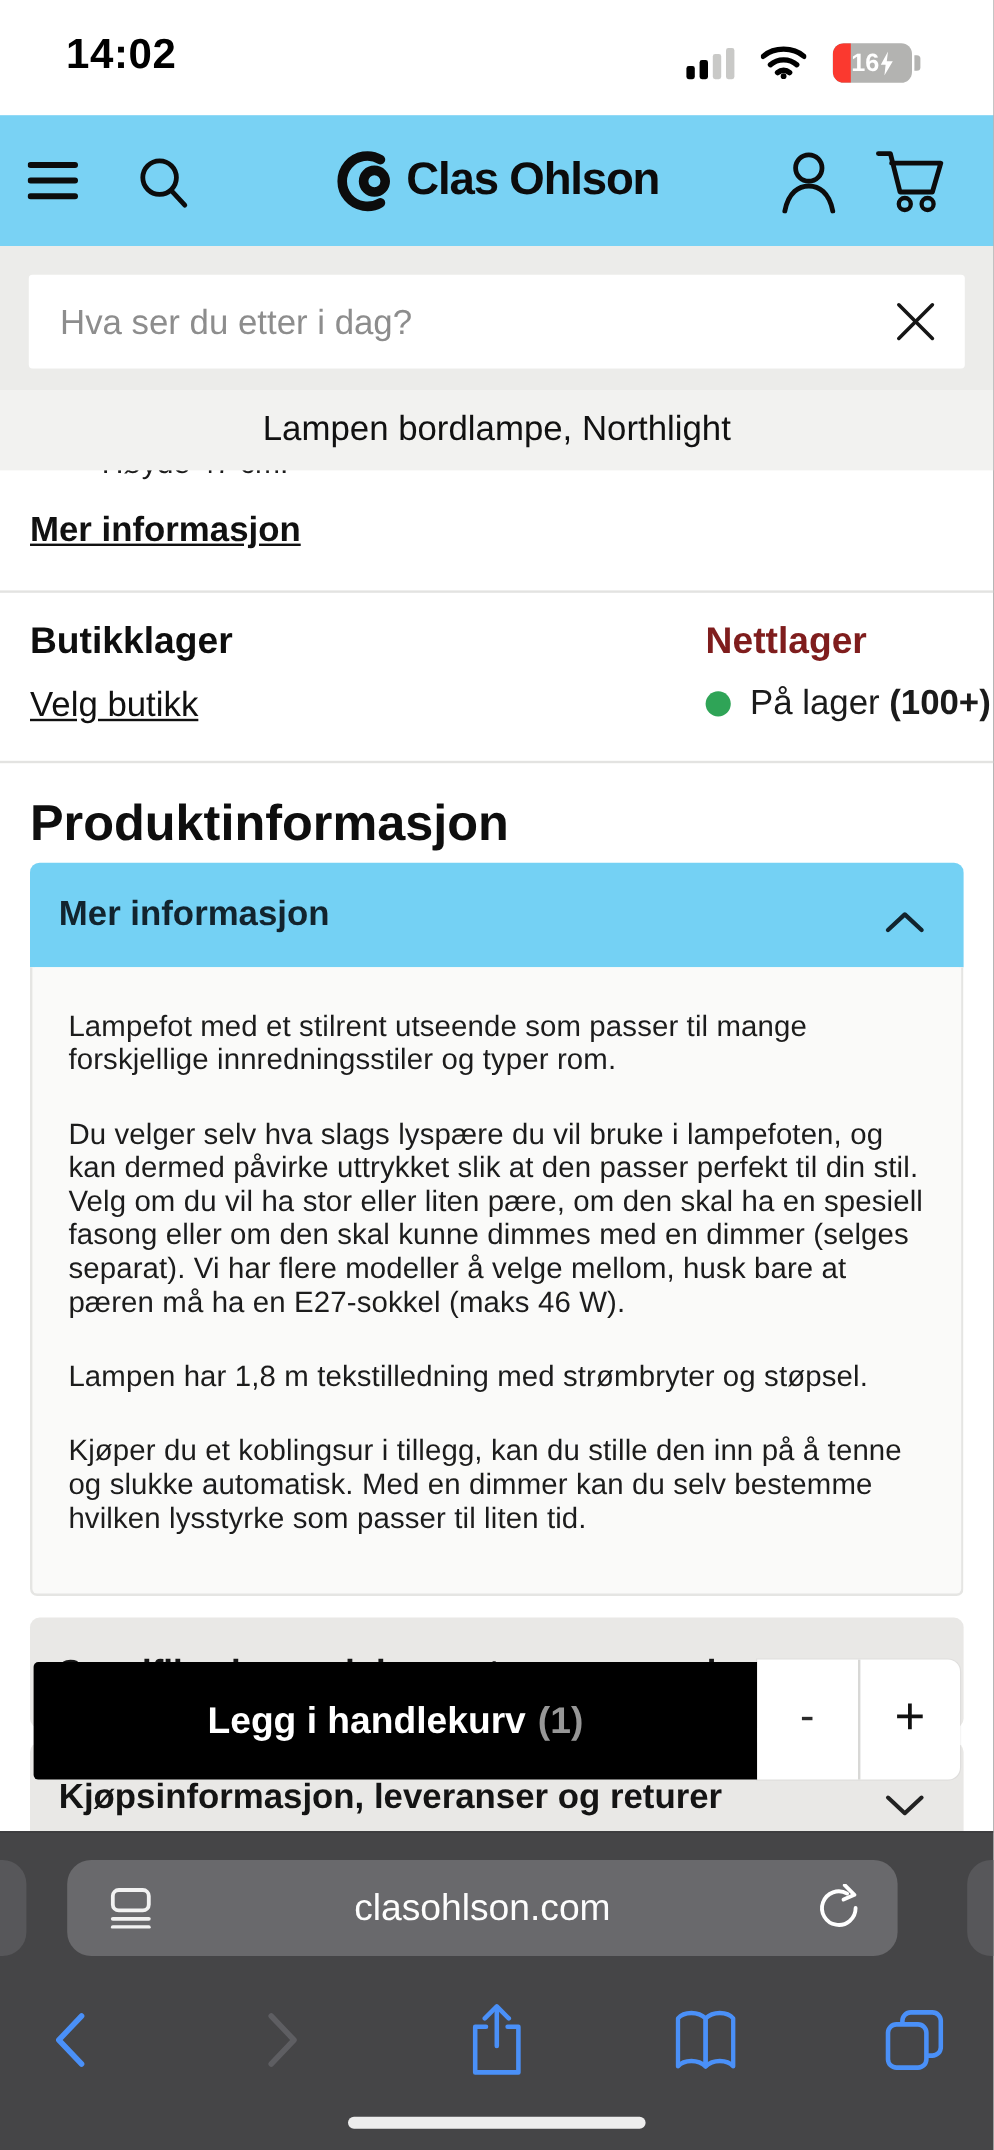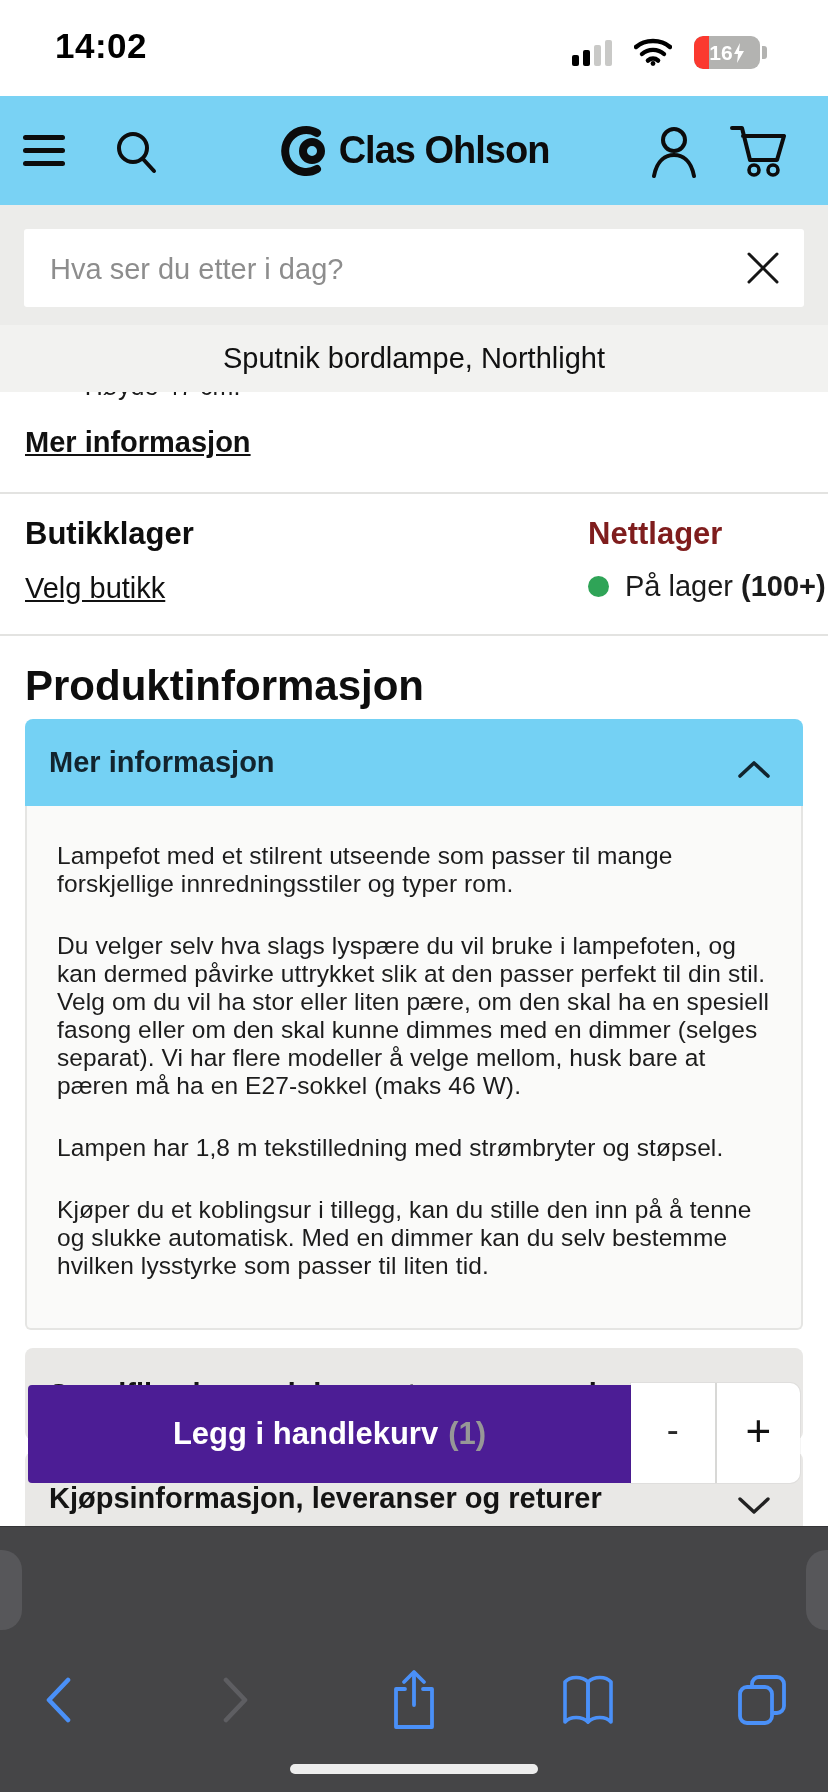--- a/index.html
+++ b/index.html
@@ -70,21 +70,21 @@
 
   
   .grow { left:25px; width:778px; height:92px; background:#e9e8e6; border-radius:8px;
           display:flex; align-items:center; z-index:1; }
   .grow span { margin-left:24px; font-size:29px; font-weight:bold; color:#141414; }
   .grow .acc-chevron { top:37px; }
   .row-specs { top:1348px; }
   .row-purchase { top:1452px;text-align:center; }
 
   
-  .addbar { left:28px; top:1385px; width:603px; height:98px; background:#4c1d95; border-radius:4px 0 0 4px;
+  .addbar { left:28px; top:1385px; width:603px; height:98px; background:#000000; border-radius:4px 0 0 4px;
             display:flex; align-items:center; justify-content:center; z-index:6; }
   .addbar .lbl { color:#fff; font-size:31px; font-weight:bold; }
   .addbar .cnt { color:#979797; font-size:31px; font-weight:bold; margin-left:10px; }
   .qty { left:631px; top:1383px; width:169px; height:100px; background:#fff; border-radius:0 10px 10px 0;
          display:flex; z-index:6; box-shadow:0 0 0 1px rgba(0,0,0,.04); }
   .qty .cell { flex:1; display:flex; align-items:center; justify-content:center; }
   .qty .sep { width:2px; background:#d8d8d6; margin:0; }
   .minus { font-size:36px; color:#2b2b2b; padding-bottom:6px; }
   .plus { font-size:44px; font-weight:300; color:#111; padding-bottom:4px; }
 
@@ -176,21 +176,21 @@
       <span class="clear">
         <svg width="34" height="34" viewBox="0 0 34 34">
           <line x1="3" y1="3" x2="31" y2="31" stroke="#161616" stroke-width="3" stroke-linecap="round"></line>
           <line x1="31" y1="3" x2="3" y2="31" stroke="#161616" stroke-width="3" stroke-linecap="round"></line>
         </svg>
       </span>
     </div>
   </div>
 
   <div class="abs titleband">
-    <span>Sputnik bordlampe, Northlight</span>
+    <span>Lampen bordlampe, Northlight</span>
   </div>
 
   <div class="abs bulletline">
     <span class="b">•</span><span>Høyde 47 cm.</span>
   </div>
 
   <div class="abs moreinfo-link link">Mer informasjon</div>
 
   <div class="abs divider" style="top:492px;"></div>
 
@@ -247,20 +247,36 @@
   </div>
   <div class="abs qty">
     <div class="cell minus">-</div>
     <div class="sep"></div>
     <div class="cell plus">+</div>
   </div>
 
   <div class="abs toolbar">
     <div class="pill edge l"></div>
     <div class="pill edge r"></div>
+    <div class="pill main">
+      <span class="pill-ico reader">
+        <svg width="34" height="34" viewBox="0 0 34 34">
+          <rect x="2" y="2" width="30" height="17" rx="5" stroke="#f2f2f2" stroke-width="3.2" fill="none"></rect>
+          <line x1="2" y1="26" x2="32" y2="26" stroke="#f2f2f2" stroke-width="3.2" stroke-linecap="round"></line>
+          <line x1="2" y1="33" x2="32" y2="33" stroke="#f2f2f2" stroke-width="3.2" stroke-linecap="round"></line>
+        </svg>
+      </span>
+      <span class="urltext">clasohlson.com</span>
+      <span class="pill-ico refresh">
+        <svg width="38" height="40" viewBox="0 0 38 40">
+          <path d="M33 20 A14 14 0 1 1 26 8" stroke="#fff" stroke-width="3.2" fill="none" stroke-linecap="round"></path>
+          <path d="M24 1 L32 9 L23 13" stroke="#fff" stroke-width="3.2" fill="none" stroke-linecap="round" stroke-linejoin="round"></path>
+        </svg>
+      </span>
+    </div>
     <div class="nav">
       <div style="left:23px;">
         <svg width="26" height="46" viewBox="0 0 26 46">
             <polyline points="23,3 4,23 23,43" stroke="#4a90f8" stroke-width="4.6" fill="none" stroke-linecap="round" stroke-linejoin="round"></polyline>
           </svg>
       </div>
       <div style="left:201px;">
         <svg width="26" height="46" viewBox="0 0 26 46">
             <polyline points="3,3 22,23 3,43" stroke="#5e5e62" stroke-width="4.6" fill="none" stroke-linecap="round" stroke-linejoin="round"></polyline>
           </svg>

